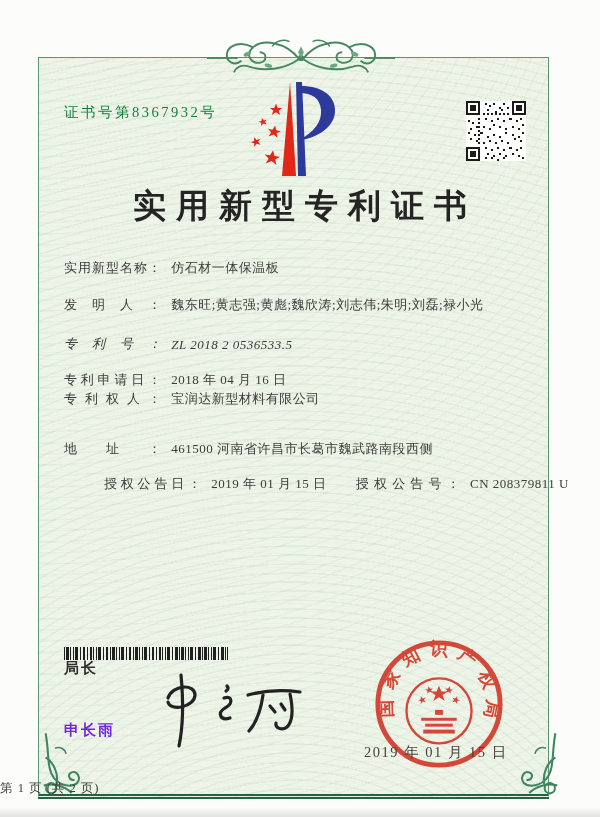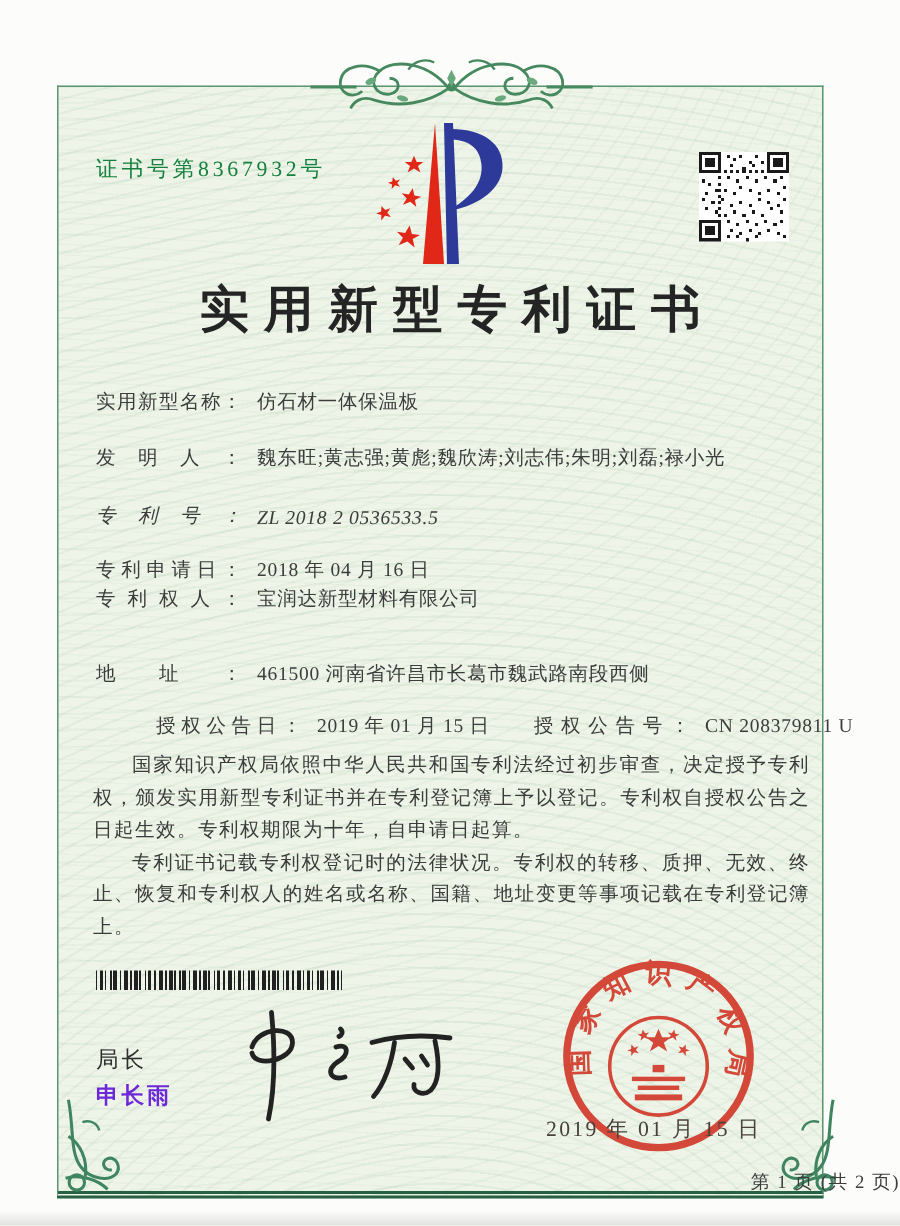--- a/index.html
+++ b/index.html
@@ -35,26 +35,26 @@
   .paras p{margin:0;text-indent:2em;}
   .barcode{position:absolute;left:64px;top:647px;width:164px;height:13px;
     background:repeating-linear-gradient(90deg,
       #202020 0px,#202020 1px, transparent 1px,transparent 2.5px,
       #202020 2.5px,#202020 5px, transparent 5px,transparent 6px,
       #202020 6px,#202020 7px, transparent 7px,transparent 9.5px,
       #202020 9.5px,#202020 10.5px, transparent 10.5px,transparent 11.5px,
       #202020 11.5px,#202020 14px, transparent 14px,transparent 16px,
       #202020 16px,#202020 17px, transparent 17px,transparent 19px,
       #202020 19px,#202020 21.5px, transparent 21.5px,transparent 23px);}
-  .signer-title{position:absolute;left:64px;top:697px;font-size:15px;font-weight:400;color:#2f2f2f;letter-spacing:2px;}
+  .signer-title{position:absolute;left:64px;top:659px;font-size:15px;font-weight:700;color:#2f2f2f;letter-spacing:2px;}
   .signer-name{position:absolute;left:64px;top:721px;font-size:15px;font-weight:600;color:#6d28d9;letter-spacing:2px;}
   .signature{position:absolute;left:132px;top:664px;width:178px;height:90px;}
   .seal{position:absolute;left:370px;top:635px;width:138px;height:138px;opacity:.93;}
   .seal-date{position:absolute;left:364px;top:743px;font-size:14.5px;color:#49423a;letter-spacing:1.5px;white-space:nowrap;}
-  .footer{position:absolute;left:0;top:780px;width:100%;text-align:right;font-size:12.5px;color:#3c3c3c;letter-spacing:1px;}
+  .footer{position:absolute;left:0;top:780px;width:100%;text-align:left;font-size:12.5px;color:#3c3c3c;letter-spacing:1px;}
   .orn-top{position:absolute;left:203px;top:33px;width:196px;height:48px;}
   .orn-bl{position:absolute;left:40px;top:731px;width:56px;height:66px;}
   .orn-br{position:absolute;left:505px;top:731px;width:56px;height:66px;transform:scaleX(-1);}
 </style>
 </head>
 <body>
 
 <div class="paper">
   <div class="frame"></div>
 
@@ -164,24 +164,20 @@
       <span class="val">461500 河南省许昌市长葛市魏武路南段西侧</span>
     </div>
     <div class="row r6">
       <span class="lab">授权公告日：</span>
       <span class="val">2019 年 01 月 15 日</span>
       <span class="lab2">授权公告号：</span>
       <span class="val">CN 208379811 U</span>
     </div>
   </div>
 
-  <div class="paras">
-    <p>国家知识产权局依照中华人民共和国专利法经过初步审查，决定授予专利权，颁发实用新型专利证书并在专利登记簿上予以登记。专利权自授权公告之日起生效。专利权期限为十年，自申请日起算。</p>
-    <p>专利证书记载专利权登记时的法律状况。专利权的转移、质押、无效、终止、恢复和专利权人的姓名或名称、国籍、地址变更等事项记载在专利登记簿上。</p>
-  </div>
 
   <div class="barcode"></div>
 
   <div class="signer-title">局长</div>
   <div class="signer-name">申长雨</div>
 
   <svg class="signature" viewBox="0 0 178 90">
     <g fill="none" stroke="#222222" stroke-width="3.2" stroke-linecap="round">
       <path d="M36,34 C40,21 63,19 63,31 C63,43 38,48 36,38"></path>
       <path d="M49,11 C51,32 52,58 47,82"></path>

